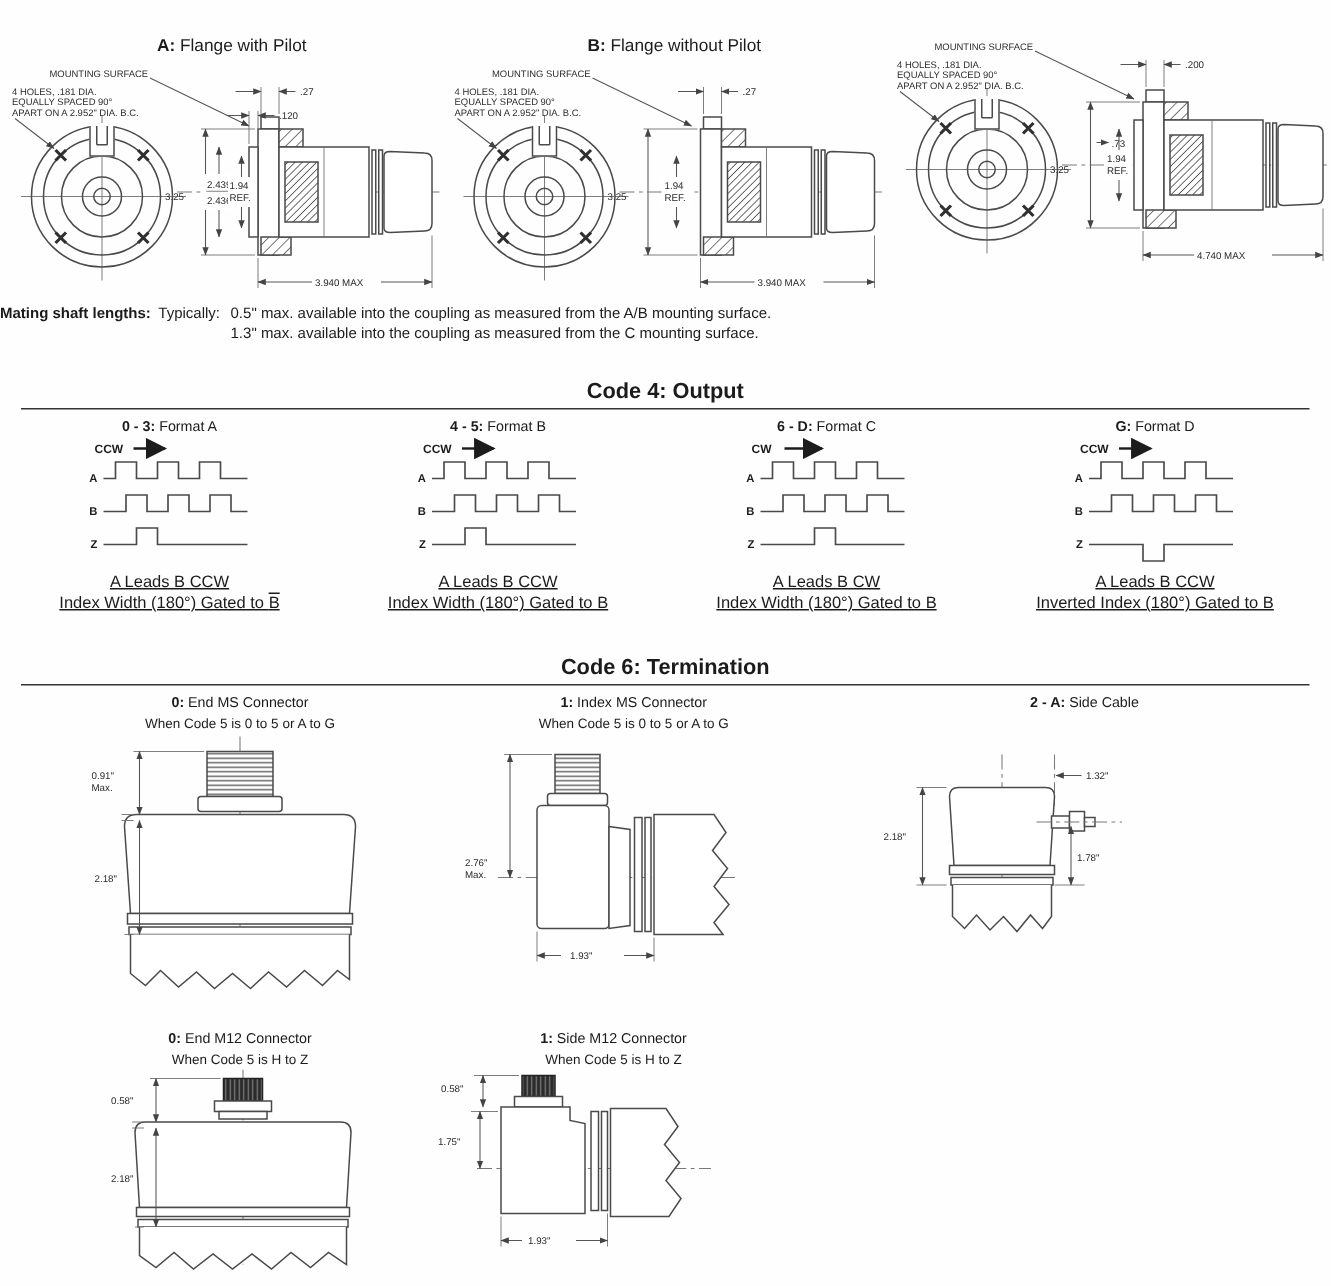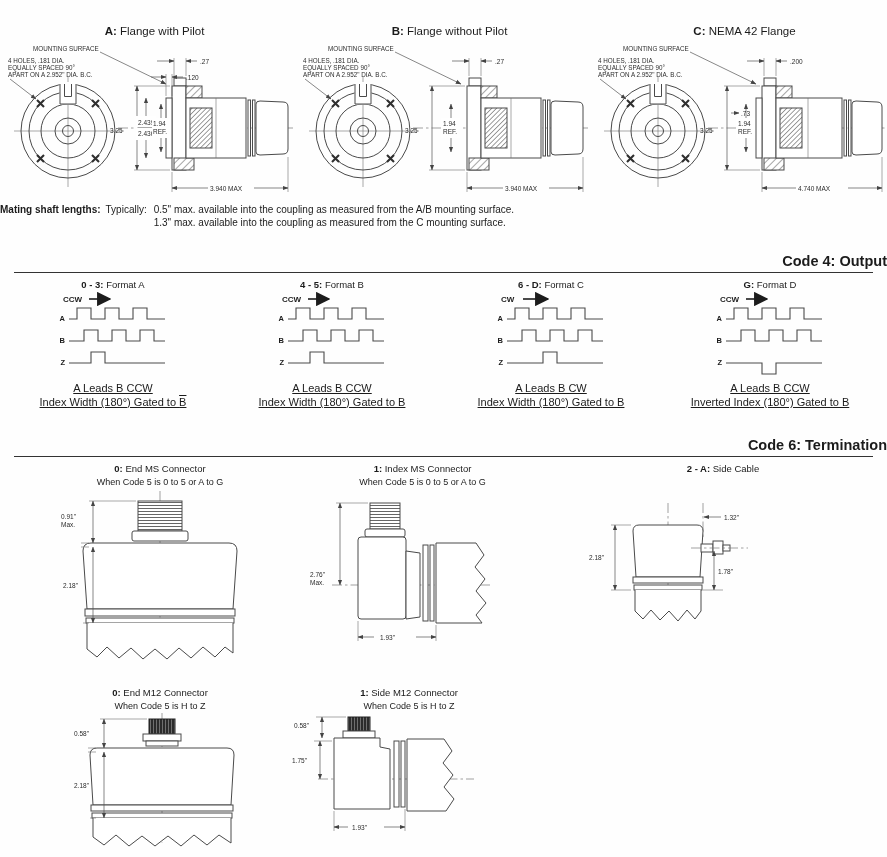--- a/index.html
+++ b/index.html
@@ -21,21 +21,21 @@
   .dim{stroke:#555;stroke-width:.7;fill:none;}
   .cl{stroke:#787878;stroke-width:.7;stroke-dasharray:10 3 2.5 3;fill:none;}
   .xm{stroke:#2f2f2f;stroke-width:2.1;}
 
   
   .mating{display:flex;justify-content:flex-start;font-size:10px;margin-top:3px;line-height:13px;}
   .mating b{font-weight:bold;margin-right:5px;}
   .mating .intro{margin-right:7px;}
 
   
-  .sec-title{text-align:right;font-size:14.5px;font-weight:bold;margin-top:0;}
+  .sec-title{text-align:center;font-size:14.5px;font-weight:bold;margin-top:0;}
   .sec-rule{border:none;border-top:1.6px solid #333;margin:3px 14px 0 14px;}
 
   
   .code4{margin-top:24px;}
   .c4row{display:flex;justify-content:space-between;padding:4px 10px 0 6px;}
   .c4col{width:214px;flex:0 0 auto;text-align:center;}
   .c4head{font-size:9.5px;margin-top:2px;}
   .c4head b{font-weight:bold;}
   .wl{font-size:7.5px;font-weight:bold;fill:#1c1c1c;}
   .wdir{font-size:8px;font-weight:bold;fill:#1c1c1c;}
@@ -219,21 +219,20 @@
           <text class="td" x="148" y="94">REF.</text>
           <path class="thin" d="M172,132 V152 M288,117 V152"></path>
           <line class="dim" x1="172" y1="148" x2="208" y2="148" marker-start="url(#ah)"></line>
           <line class="dim" x1="254" y1="148" x2="288" y2="148" marker-end="url(#ah)"></line>
           <text class="td" x="210" y="150.5">3.940 MAX</text>
         </g>
       </svg>
     </div>
 
     <div class="flange-col">
-      <div class="ftitle"><b>C:</b> <span>NEMA 42 Flange</span></div>
       <svg class="dwg" width="297" height="160" viewBox="0 0 297 160">
         <g>
           <line class="thin" x1="14" y1="91" x2="124" y2="91"></line>
             <line class="thin" x1="68" y1="37" x2="68" y2="147"></line>
           <circle class="s" cx="68" cy="91" r="47"></circle>
             <circle class="s" cx="68" cy="91" r="39"></circle>
             <circle class="s" cx="68" cy="91" r="27"></circle>
           <circle class="s" cx="68" cy="91" r="13"></circle>
             <circle class="s" cx="68" cy="91" r="5.5"></circle>
           <g>

